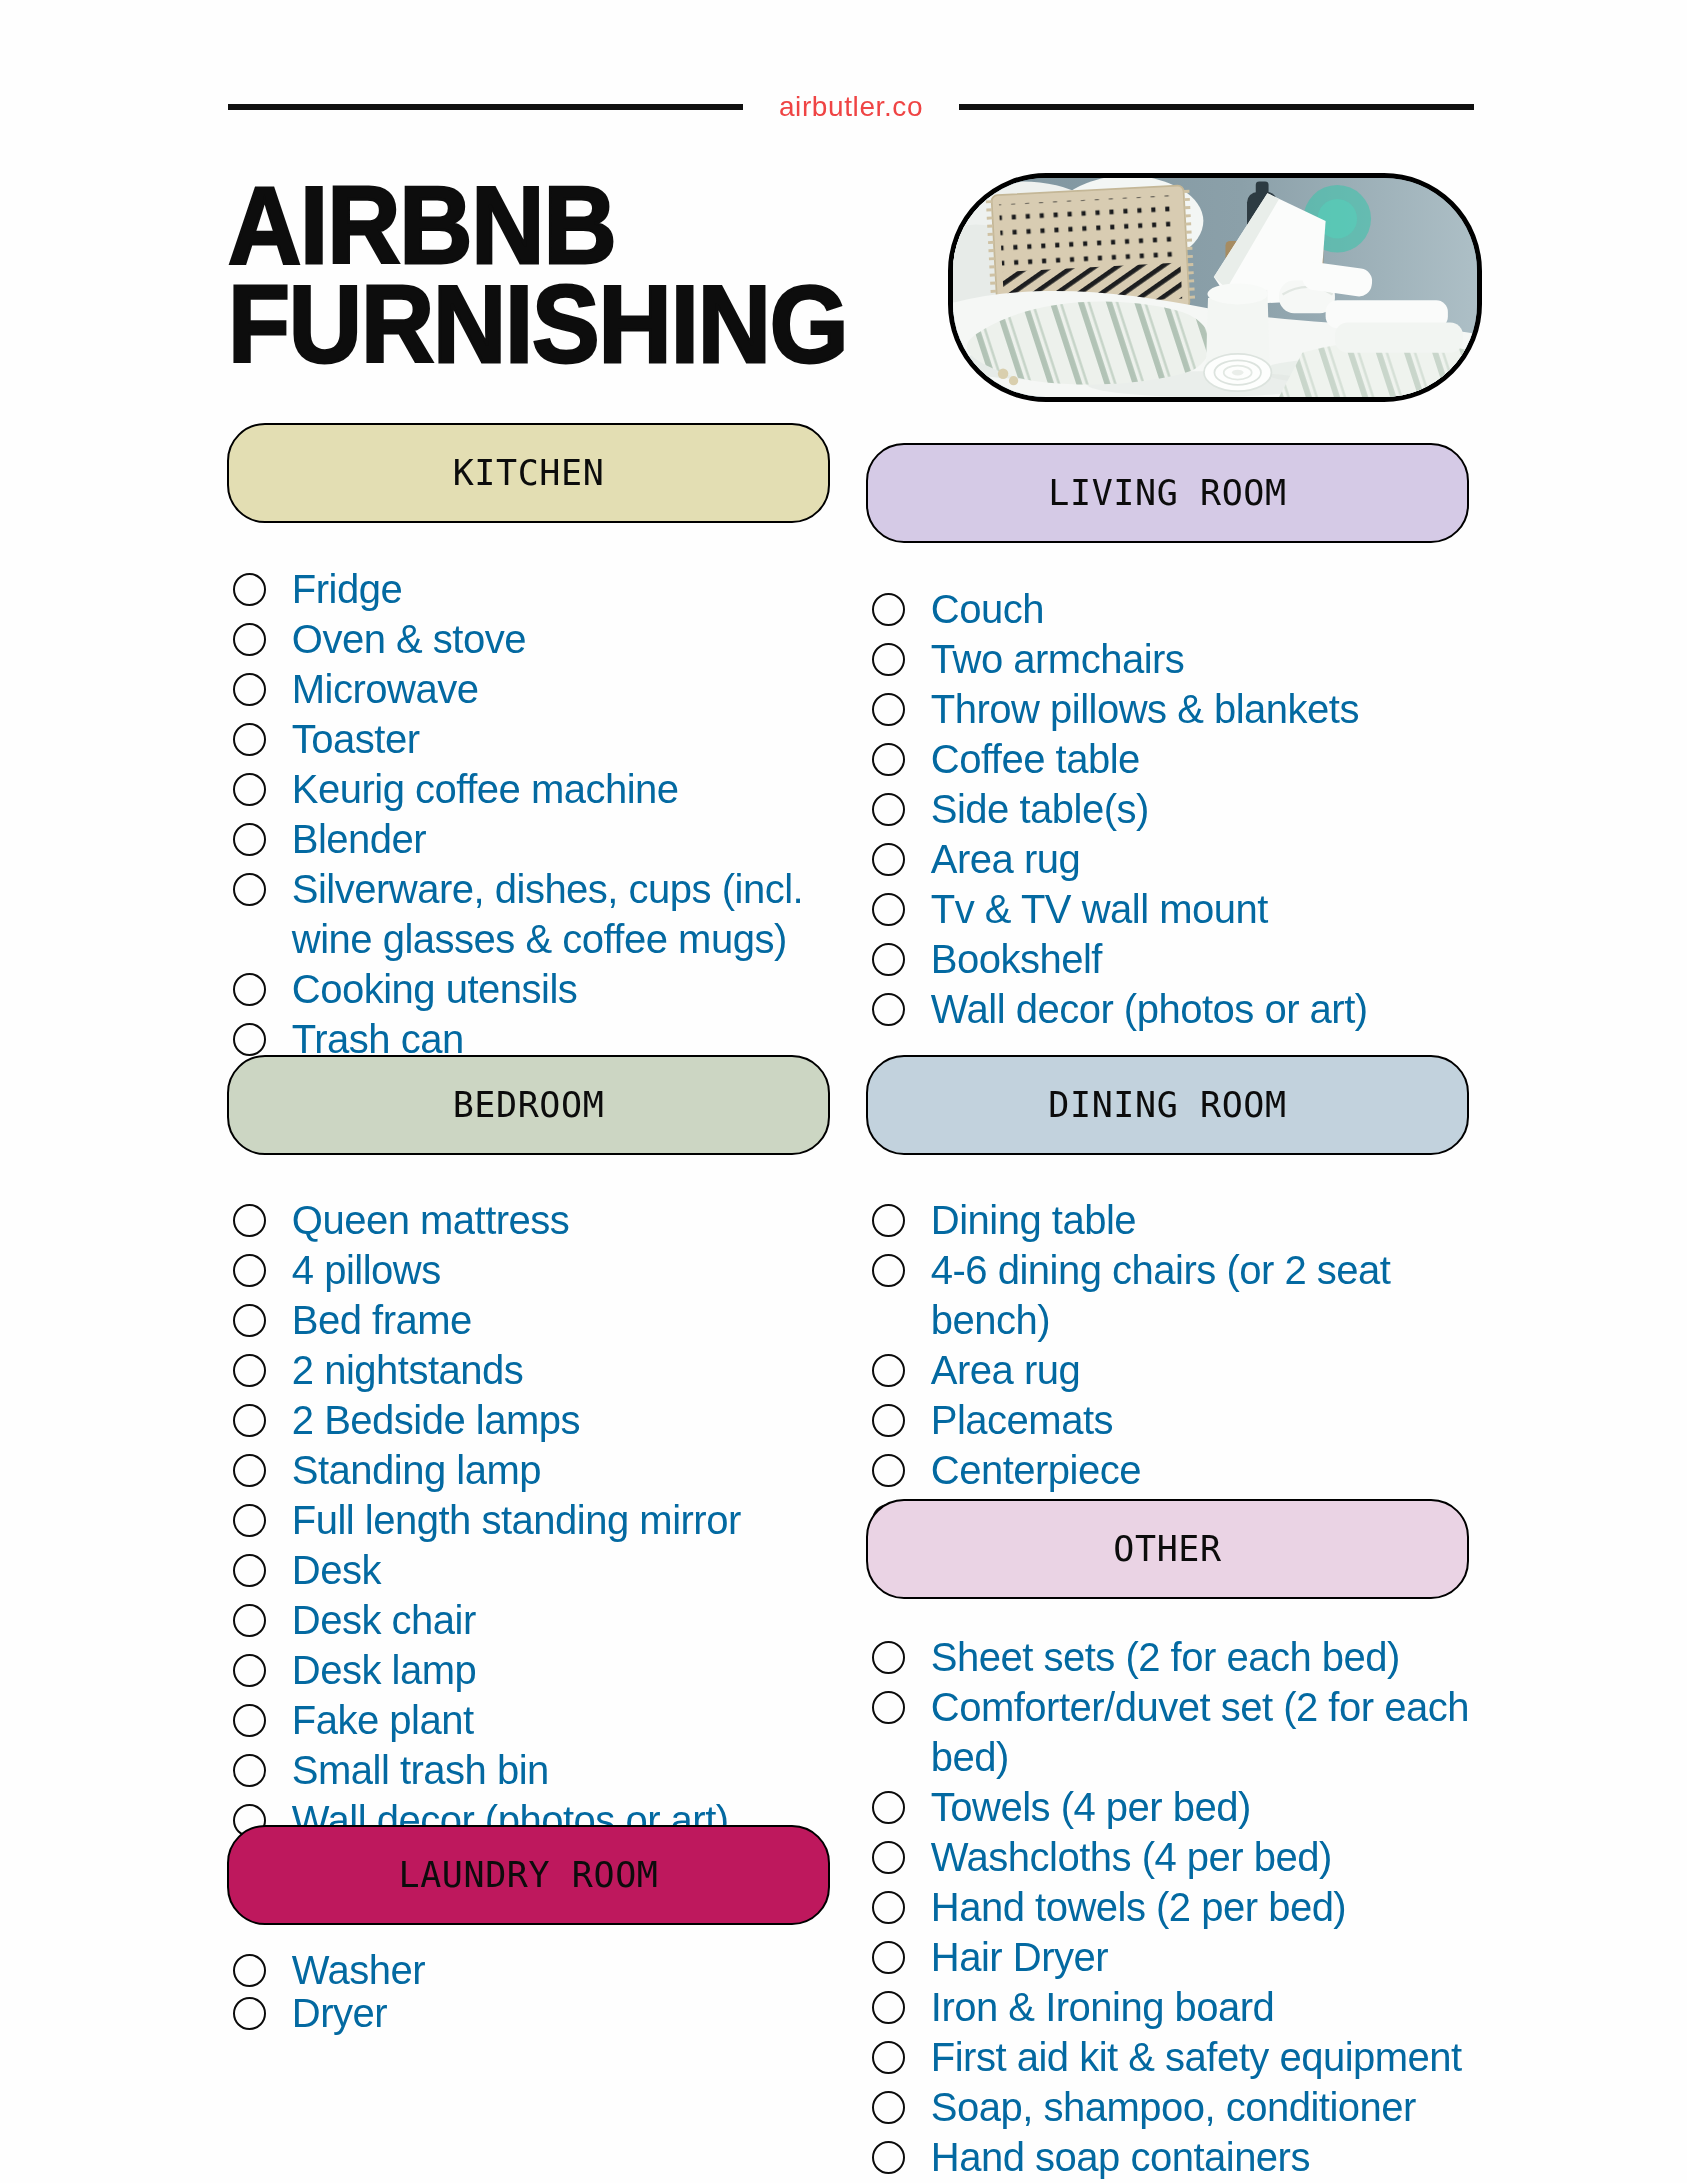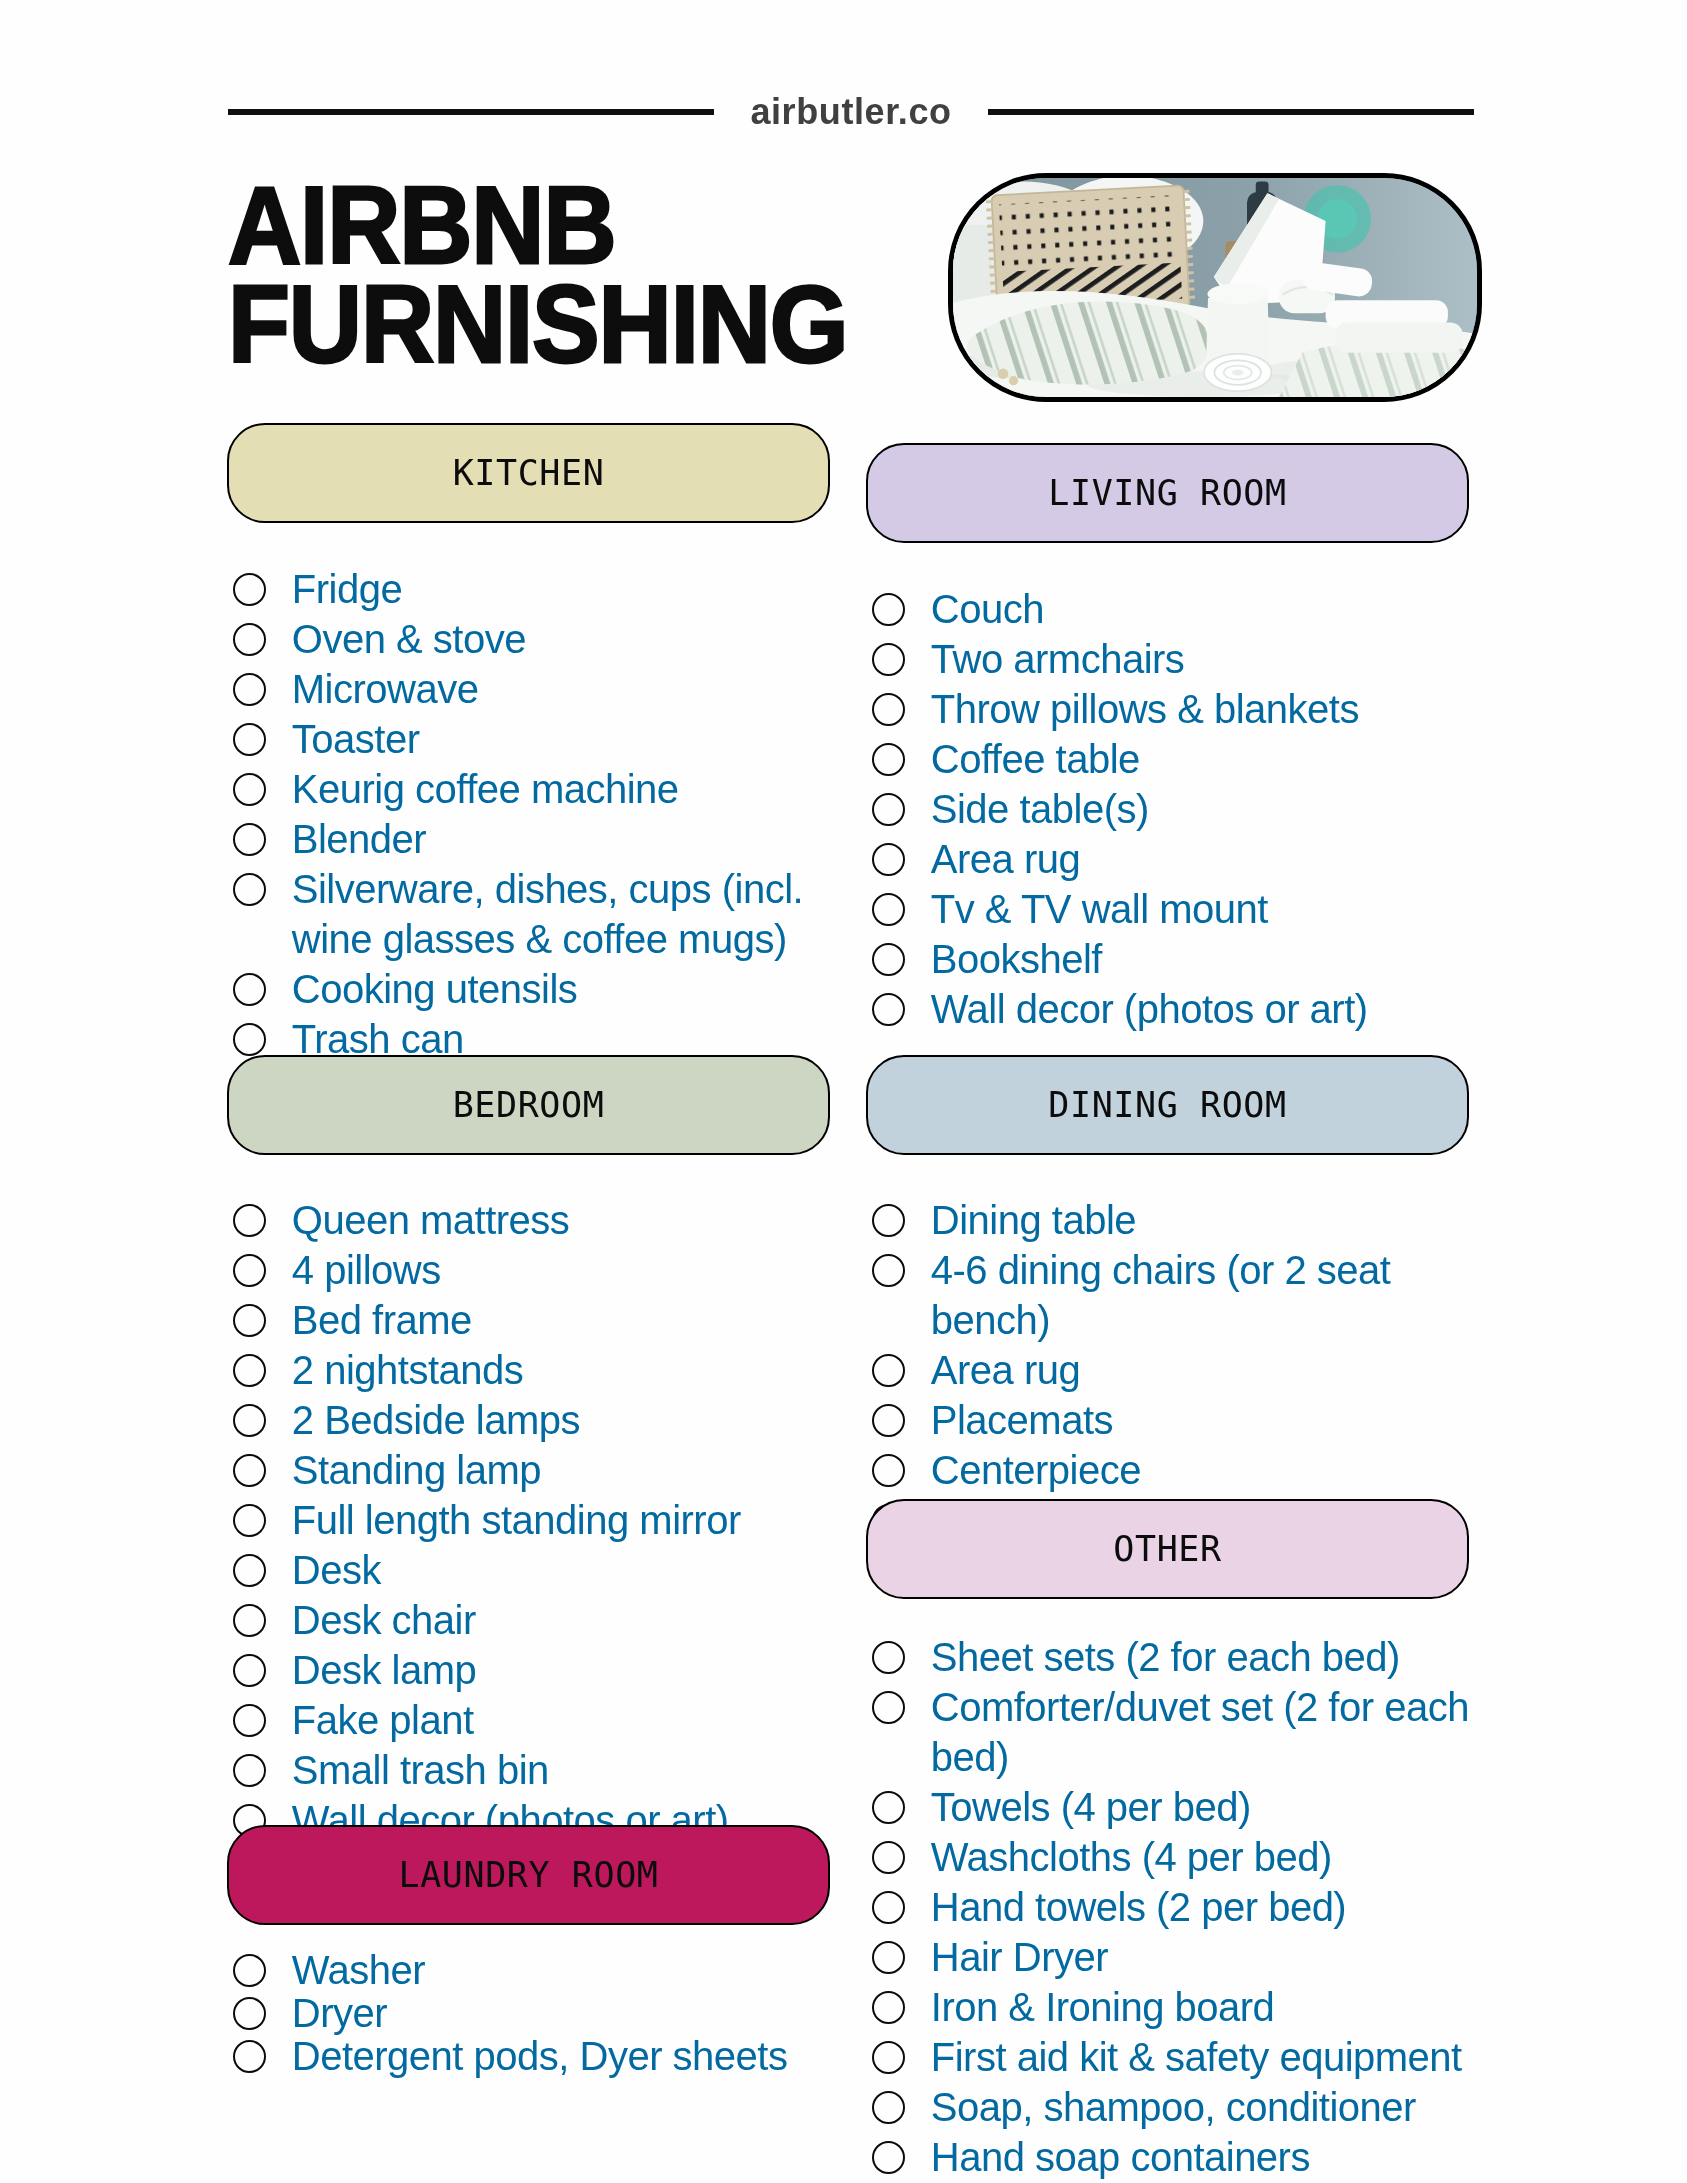--- a/index.html
+++ b/index.html
@@ -3,21 +3,21 @@
 <meta charset="utf-8">
 <style>
   html,body{margin:0;padding:0;}
   body{
     width:1687px;height:2183px;background:#fefefe;position:relative;
     font-family:"Liberation Sans", sans-serif;color:#1c1c1c;overflow:hidden;
   }
   
   #brandrow{position:absolute;left:228px;right:213px;top:91px;display:flex;align-items:center;gap:36px;}
   .rule{flex:1;height:5.2px;background:#101010;}
-  #brand{font-size:36px;font-weight:700;letter-spacing:0.6px;color:#404040;white-space:nowrap;}
+  #brand{font-size:28px;font-weight:400;letter-spacing:0.6px;color:#ef4444;white-space:nowrap;}
   
   #title{
     position:absolute;left:228px;top:176px;
     font-weight:bold;font-size:109px;line-height:99px;letter-spacing:-1.2px;color:#0d0d0d;
     -webkit-text-stroke:2.9px #0d0d0d;
     transform:scaleX(0.93);transform-origin:left top;white-space:nowrap;
   }
   
   #hero{
     position:absolute;left:948px;top:173px;width:524px;height:219px;
@@ -369,19 +369,15 @@
   </div>
   <ul class="list">
       <li class="row">
         <span class="cb"></span>
         <span class="txt">Washer</span>
       </li>
       <li class="row">
         <span class="cb"></span>
         <span class="txt">Dryer</span>
       </li>
-      <li class="row">
-        <span class="cb"></span>
-        <span class="txt">Detergent pods, Dyer sheets</span>
-      </li>
     </ul>
 </section>
 
 
 </body></html>

